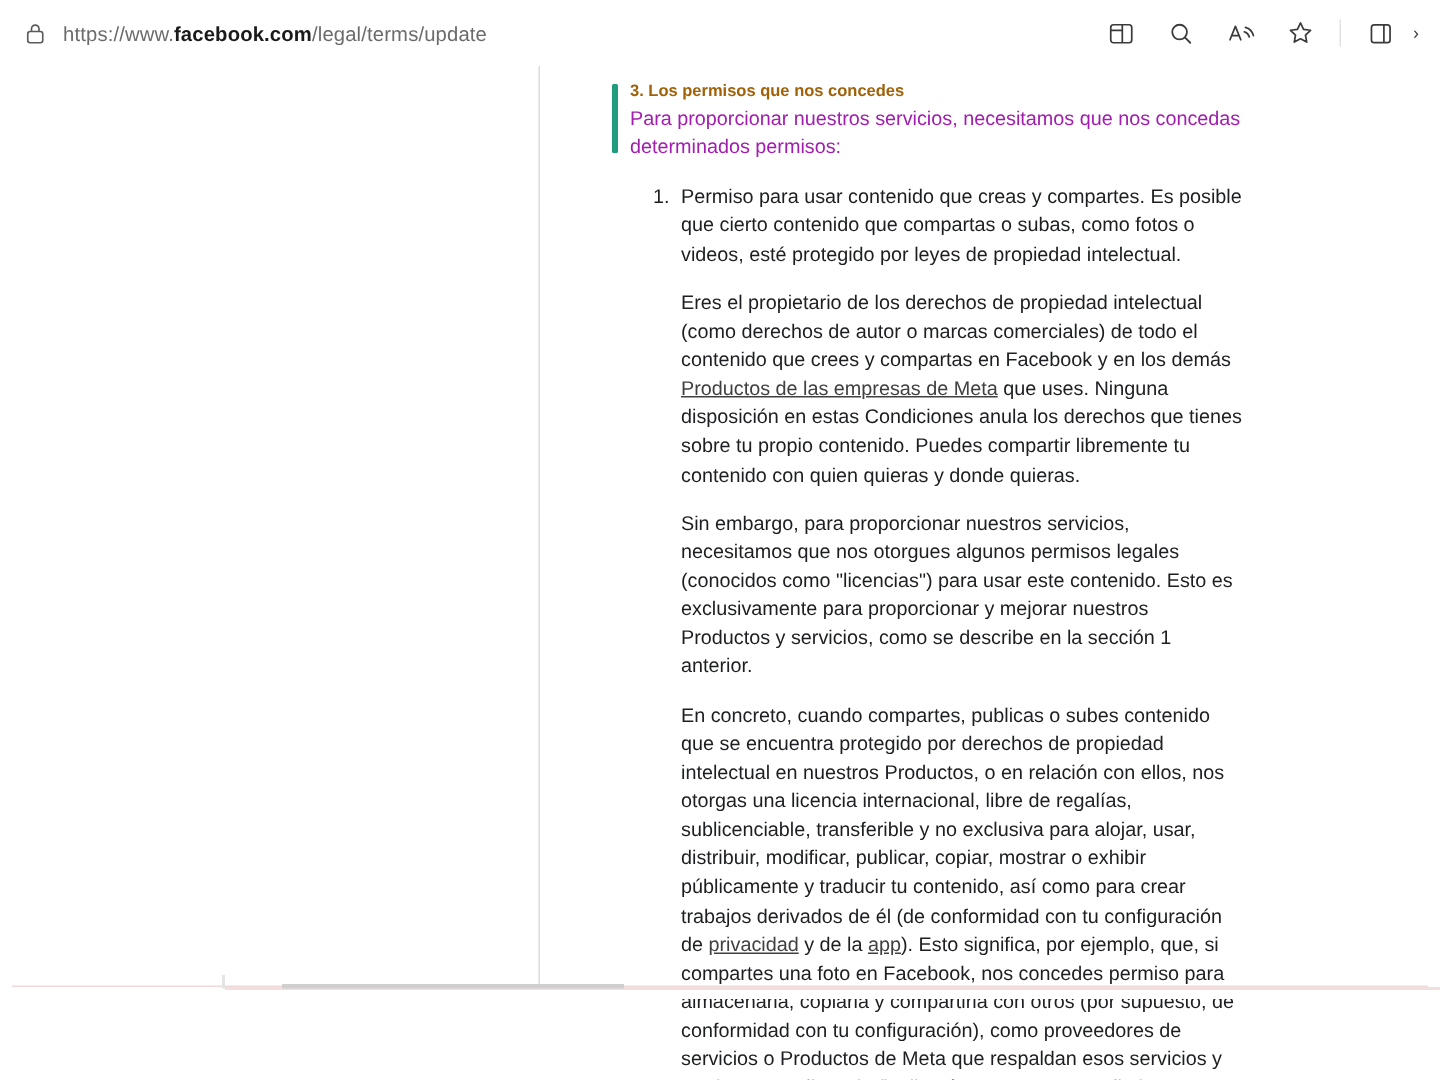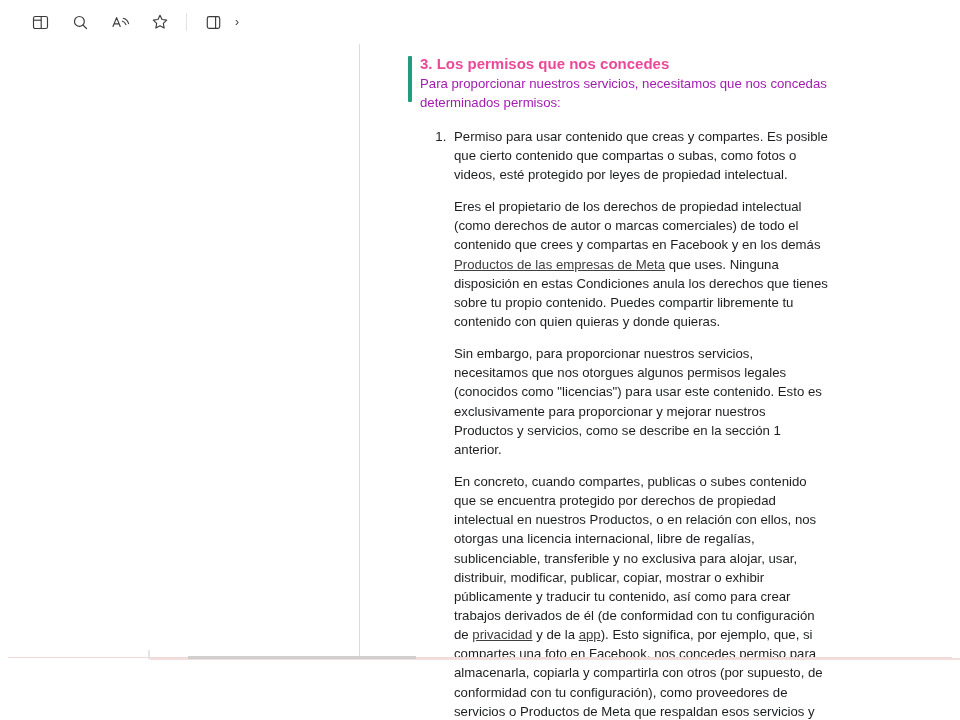--- a/index.html
+++ b/index.html
@@ -137,25 +137,25 @@
   .sec-bar {
     position: absolute;
     left: 0;
     top: 2px;
     width: 4px;
     height: 46px;
     background: #1f9d7d;
     border-radius: 1px;
   }
   .sec-title {
-    font-size: 15px;
+    font-size: 11px;
     font-weight: bold;
     line-height: 1.35;
     margin: 0 0 1px 0;
-    color: #ec4899;
+    color: #a16207;
   }
   .sec-intro {
     font-size: 13.2px;
     line-height: 1.42;
     margin: 0;
     color: #a21caf;
   }
 
   ol.numbered {
     margin: 14px 0 0 0;
@@ -232,20 +232,29 @@
     background: #e4e4e4;
   }
 </style>
 </head>
 <body>
 
 <div id="app">
 
   <div class="browser-bar">
 
+    <div class="addr-wrap">
+      <span class="lock-icon">
+        <svg width="13" height="15" viewBox="0 0 13 15" fill="none" aria-hidden="true">
+          <rect x="1.5" y="6" width="10" height="7.5" rx="1.6" stroke="#5b5b5b" stroke-width="1.1"></rect>
+          <path d="M4 6V4.2a2.5 2.5 0 0 1 5 0V6" stroke="#5b5b5b" stroke-width="1.1" fill="none"></path>
+        </svg>
+      </span>
+      <span class="url-text"><span>https://www.</span><span class="host">facebook.com</span><span>/legal/terms/update</span></span>
+    </div>
 
     <div class="bar-actions">
 
       <div class="bar-btn" title="Split screen">
         <svg width="17" height="17" viewBox="0 0 17 17" fill="none" aria-hidden="true">
           <rect x="1.5" y="2.5" width="14" height="12" rx="1.8" stroke="#3b3b3b" stroke-width="1.15"></rect>
           <path d="M9.2 2.5v12" stroke="#3b3b3b" stroke-width="1.15"></path>
           <path d="M1.5 6.2h7.7" stroke="#3b3b3b" stroke-width="1.15"></path>
         </svg>
       </div>

